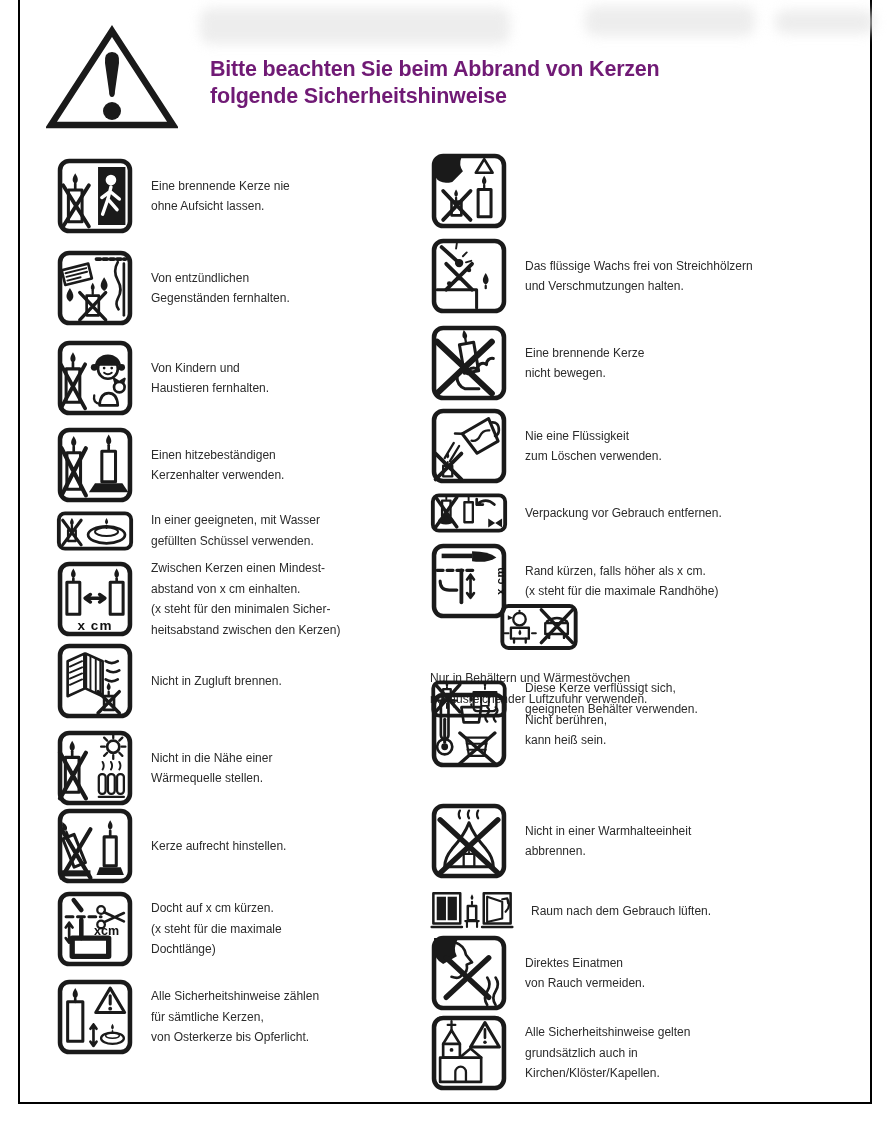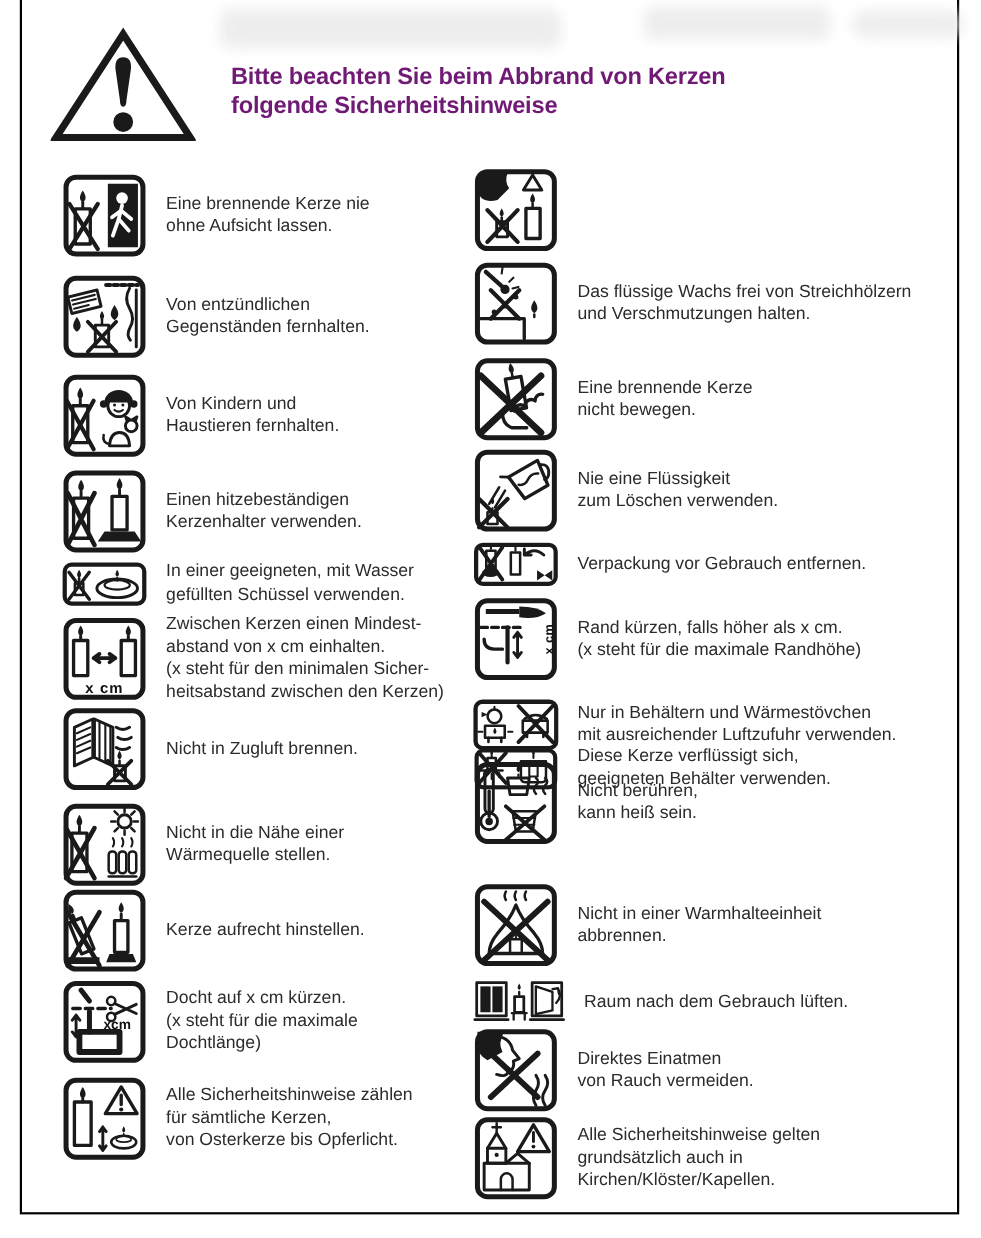--- a/index.html
+++ b/index.html
@@ -14,21 +14,21 @@
   #col-left{left:56px;width:372px}
   #col-right{left:430px;width:448px}
   .item{position:absolute;left:0;display:flex;align-items:center;gap:17px}
   .iconbox{position:relative;flex:0 0 auto}
   .iconbox svg{display:block;width:100%;height:100%}
   .ic-sq{width:78px;height:76px}
   .ic-w52{width:78px;height:40px}
   .ic-w60{width:78px;height:48px}
   .ic-w50{width:78px;height:38px}
   .ic-vent{width:84px;height:42px}
-  .txt{font-size:16px;line-height:20.5px;color:#2b2b2b}
+  .txt{font-size:12px;line-height:20.5px;color:#2b2b2b}
   .lbl{position:absolute;font-weight:bold;color:#111;white-space:nowrap}
   .lbl-bottom{left:0;right:0;bottom:4px;text-align:center;font-size:13.5px;letter-spacing:1px}
   .lbl-mid{left:38px;top:33px;font-size:12.5px}
   .lbl-rot{right:-6px;top:50%;transform:translateY(-50%) rotate(-90deg);font-size:11.5px;letter-spacing:.5px}
 </style>
 </head>
 <body>
 
 <div class="frame"></div>
 
@@ -392,21 +392,21 @@
           <path d="M40,36 V78" stroke-width="5"></path>
           <path d="M52,42 V72 M52,42 l-4.5,6 M52,42 l4.5,6 M52,72 l-4.5,-6 M52,72 l4.5,-6" stroke-width="3.5"></path>
         </svg>
         <span class="lbl lbl-rot">x cm</span>
       </span>
       <div class="txt">
         <div>Rand kürzen, falls höher als x cm.</div>
         <div>(x steht für die maximale Randhöhe)</div>
       </div>
     </div>
-    <div class="item" style="top: 635px;">
+    <div class="item" style="top: 603px; flex-direction: column;">
       <span class="iconbox ic-w60">
         <svg viewBox="0 0 100 60" xmlns="http://www.w3.org/2000/svg" fill="none" stroke="#1a1a1a" stroke-linecap="round" stroke-linejoin="round">
           <rect x="3" y="3" width="94" height="54" rx="8" stroke-width="5"></rect>
           <circle cx="25" cy="20" r="8" stroke-width="3"></circle>
           <path d="M17,18 l-7,-3 v6 Z" fill="#1a1a1a" stroke="none"></path>
           <path d="M25,12 v-3" stroke-width="2.5"></path>
           <rect x="14" y="31" width="23" height="14" stroke-width="3"></rect>
           <path d="M18,45 v5 M33,45 v5" stroke-width="3"></path>
           <path d="M25.5,33 c-2.475,3.8500000000000005 -2.475,6.050000000000001 0,7.700000000000001 c2.475,-1.6500000000000001 2.475,-3.8500000000000005 0,-7.700000000000001 Z" fill="#1a1a1a" stroke="none"></path>
           <path d="M6,38 h5 M41,38 h5" stroke-width="2.5"></path>

